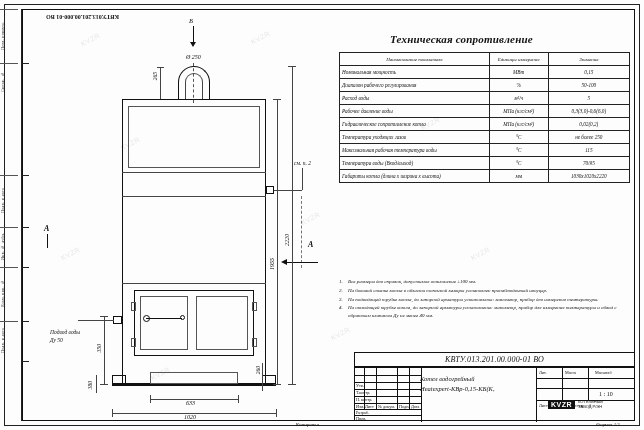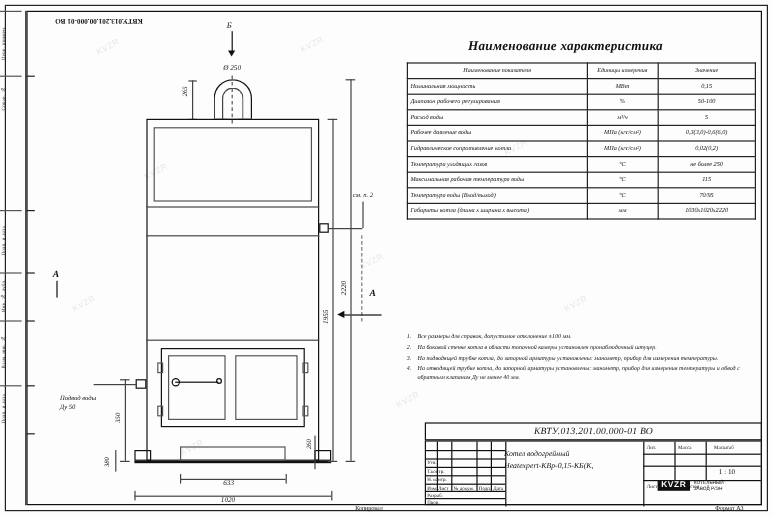--- a/index.html
+++ b/index.html
@@ -376,21 +376,21 @@
   <div class="ln h thin" style="left:150px; top:399px; width:88px;"></div>
   <div class="ln v thin" style="left:150px; top:395px; height:8px;"></div>
   <div class="ln v thin" style="left:238px; top:395px; height:8px;"></div>
   <div class="t i" style="left:186px; top:400px; font-size:6px;">633</div>
 
   <div class="ln h thin" style="left:112px; top:413px; width:164px;"></div>
   <div class="ln v thin" style="left:112px; top:409px; height:8px;"></div>
   <div class="ln v thin" style="left:276px; top:409px; height:8px;"></div>
   <div class="t i" style="left:184px; top:414px; font-size:6px;">1020</div>
 
-  <div class="table-title">Наименование характеристика</div>
+  <div class="table-title">Техническая сопротивление</div>
 
   <table id="char-table">
     <thead>
       <tr>
         <th>Наименование показателя</th>
         <th>Единицы измерения</th>
         <th>Значение</th>
       </tr>
     </thead>
     <tbody>

